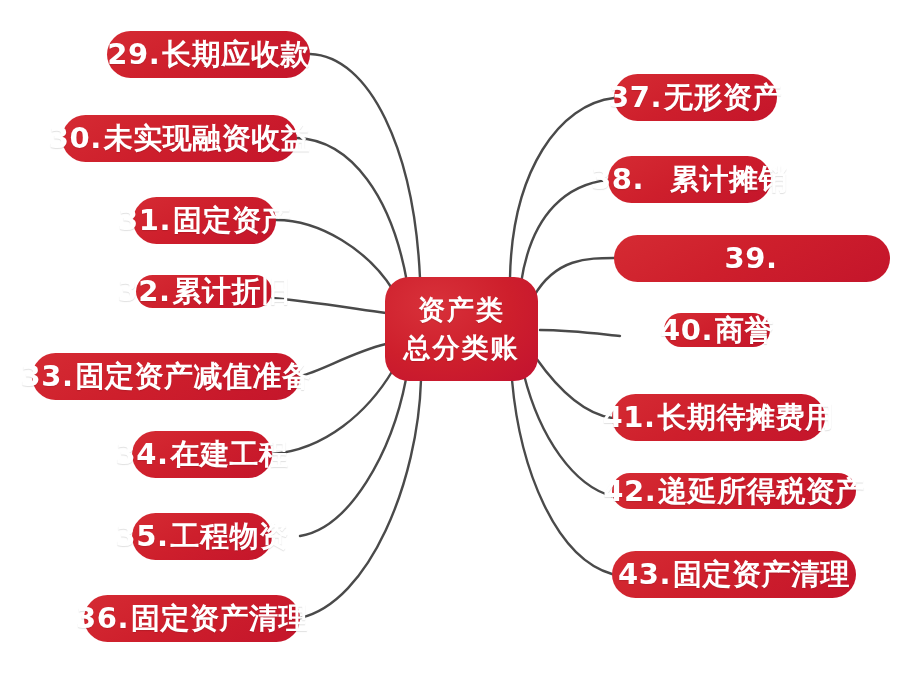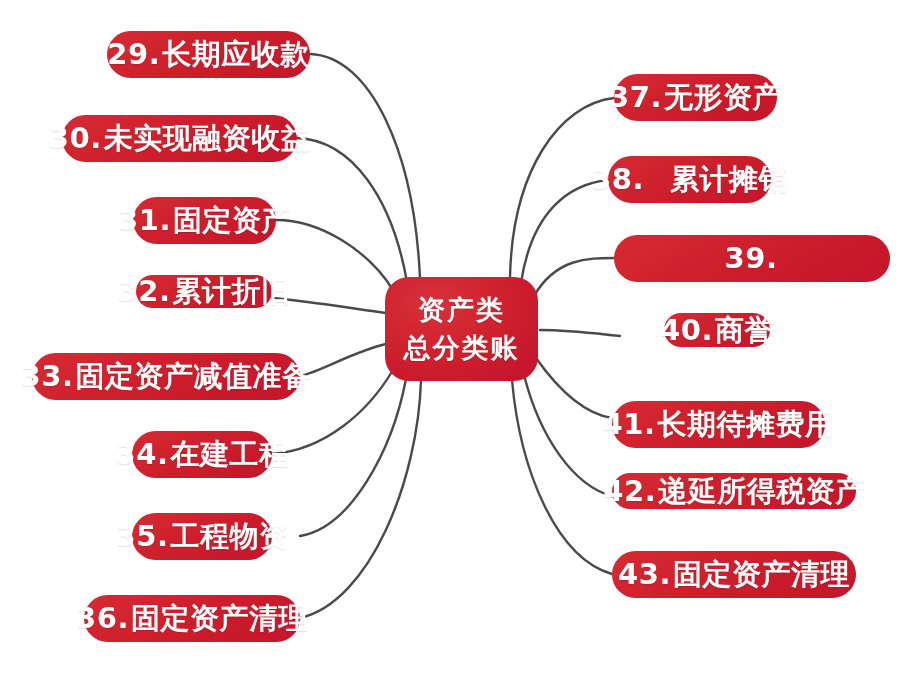--- a/index.html
+++ b/index.html
@@ -144,21 +144,21 @@
 
   <div class="node pill" style="left:614px; top:235px; width:276px; height:47px;">
     <span class="num">39.</span>
   </div>
 
   <div class="node pill" style="left:620px; top:313px; width:106px; height:34px;margin-left:44px;">
     <span class="num">40.</span>
     <span>商誉</span>
   </div>
 
-  <div class="node pill" style="left:612px; top:394px; width:213px; height:47px;margin-top:7px;">
+  <div class="node pill" style="left:612px; top:394px; width:213px; height:47px;">
     <span class="num">41.</span>
     <span>长期待摊费用</span>
   </div>
 
   <div class="node pill" style="left:612px; top:473px; width:244px; height:36px;">
     <span class="num">42.</span>
     <span>递延所得税资产</span>
   </div>
 
   <div class="node pill" style="left:612px; top:551px; width:244px; height:47px;">

